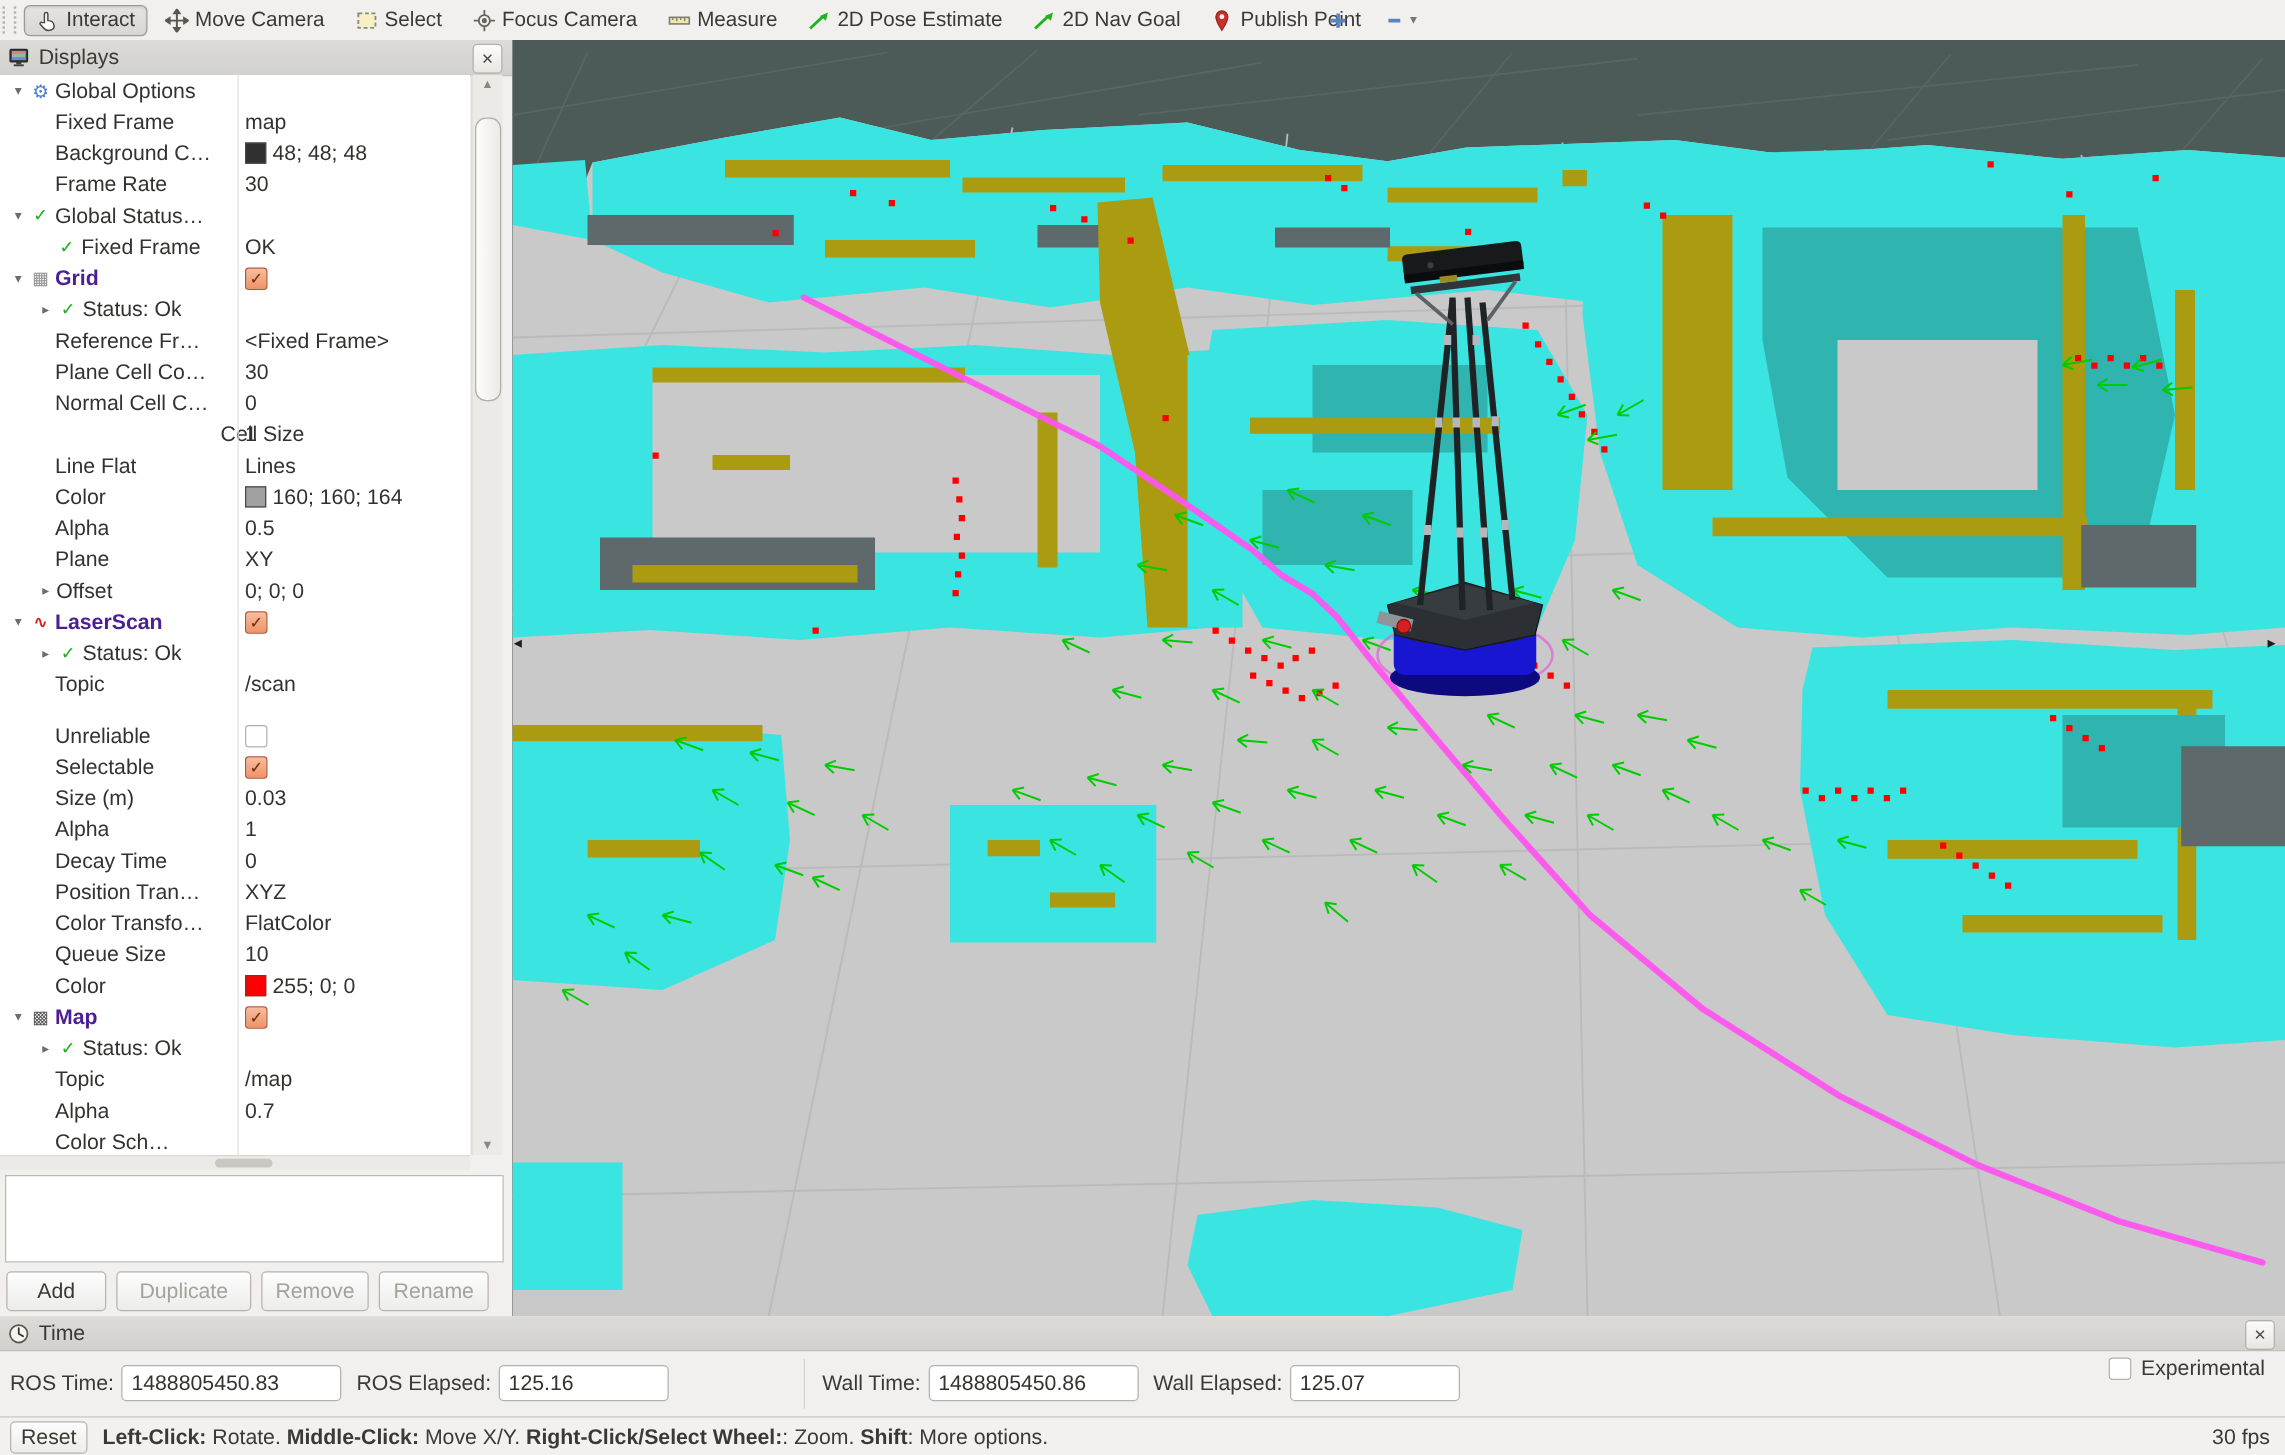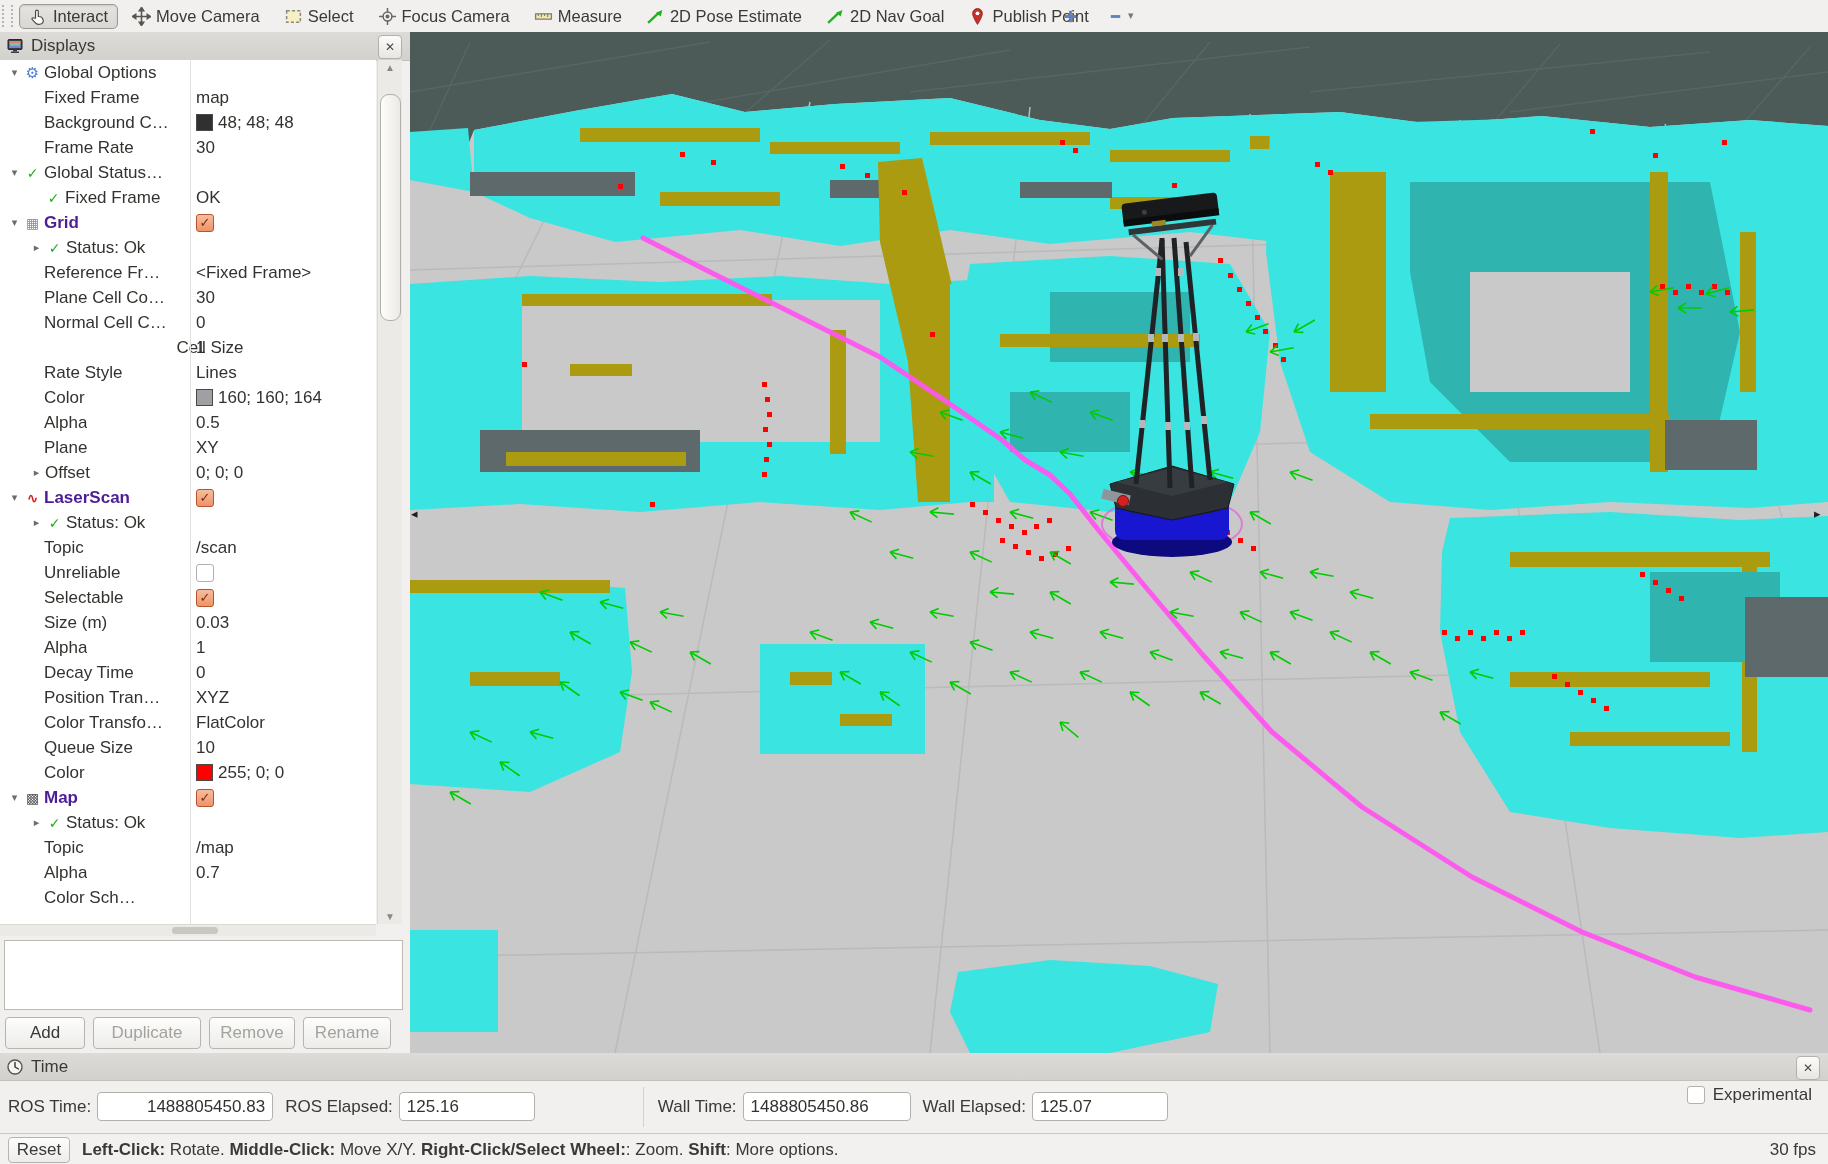--- a/index.html
+++ b/index.html
@@ -278,21 +278,21 @@
       </div>
       <div class="trow" style="padding-left: 28px; justify-content: center;">
         <span class="tspc"></span>
         <span class="tlab">Cell Size</span>
         <span class="tval">
           <span>1</span>
         </span>
       </div>
       <div class="trow" style="padding-left: 28px;">
         <span class="tspc"></span>
-        <span class="tlab">Rate Style</span>
+        <span class="tlab">Line Flat</span>
         <span class="tval">
           <span>Lines</span>
         </span>
       </div>
       <div class="trow" style="padding-left: 28px;">
         <span class="tspc"></span>
         <span class="tlab">Color</span>
         <span class="tval">
           <span class="swatch" style="background: rgb(160, 160, 164);"></span>
           <span>160; 160; 164</span>
@@ -333,21 +333,21 @@
         <span class="tlab">Status: Ok</span>
         <span class="tval"></span>
       </div>
       <div class="trow" style="padding-left: 28px;">
         <span class="tspc"></span>
         <span class="tlab">Topic</span>
         <span class="tval">
           <span>/scan</span>
         </span>
       </div>
-      <div class="trow" style="padding-left: 28px;">
+      <div class="trow" style="padding-left: 28px; margin-top: 16px;">
         <span class="tspc"></span>
         <span class="tlab">Unreliable</span>
         <span class="tval">
           <span class="cbx off"></span>
         </span>
       </div>
       <div class="trow" style="padding-left: 28px;">
         <span class="tspc"></span>
         <span class="tlab">Selectable</span>
         <span class="tval">
@@ -902,21 +902,21 @@
         <svg viewBox="0 0 18 18">
           <circle cx="9" cy="9" r="7" fill="#f5f5f2" stroke="#57564f" stroke-width="1.4"></circle>
           <path d="M9,9 L9,4.5 M9,9 L12.5,11" stroke="#33322f" stroke-width="1.4" stroke-linecap="round"></path>
         </svg>
       </span>
     <span>Time</span>
     <span class="hclose">✕</span>
   </div>
   <div id="time-fields">
       <span class="tf-label">ROS Time:</span>
-      <input class="tf-input" readonly="" value="1488805450.83" style="width: 160px; margin-right: 12px; text-align: right;">
+      <input class="tf-input" readonly="" value="1488805450.83" style="width: 160px; margin-right: 12px;">
       <span class="tf-label">ROS Elapsed:</span>
       <input class="tf-input" readonly="" value="125.16" style="width: 120px; margin-right: 12px;">
       <div class="tf-divider"></div>
       <span class="tf-label">Wall Time:</span>
       <input class="tf-input" readonly="" value="1488805450.86" style="width: 152px; margin-right: 12px;">
       <span class="tf-label">Wall Elapsed:</span>
       <input class="tf-input" readonly="" value="125.07" style="width: 120px; margin-right: 12px;">
     </div>
   <div id="experimental">
     <span class="cbx off"></span>

